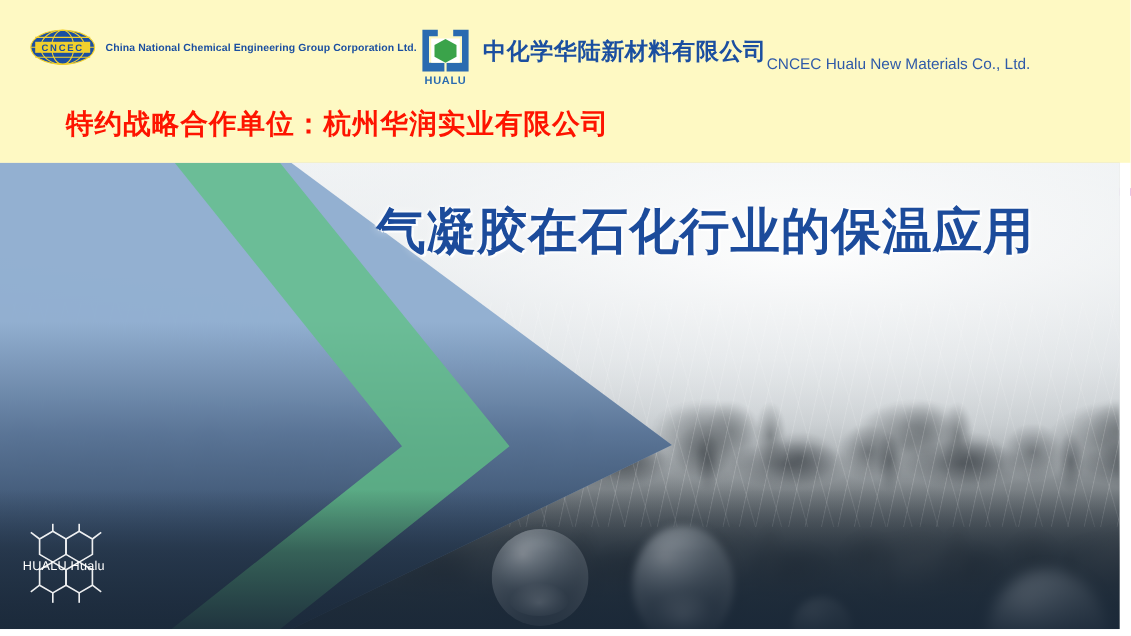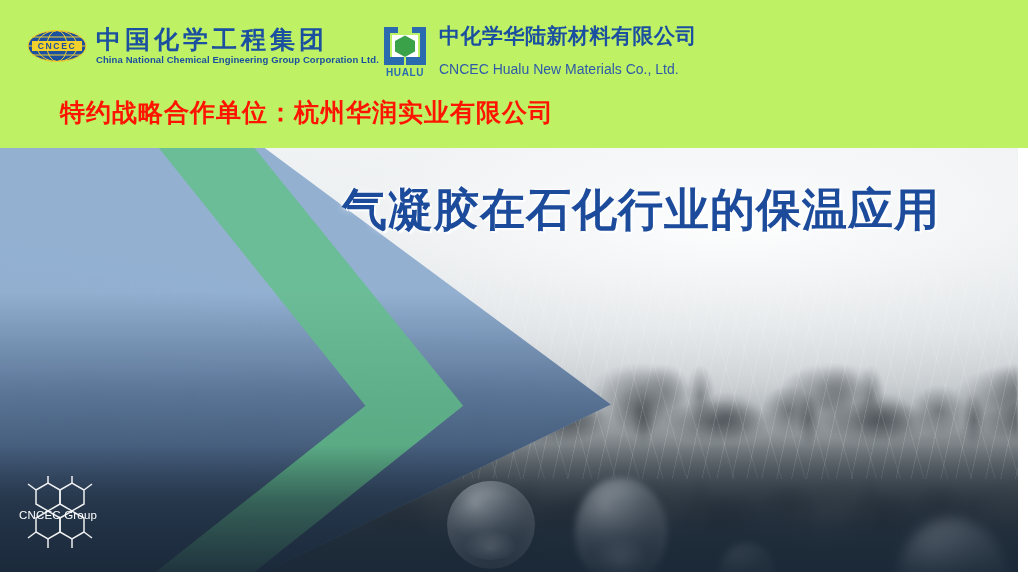--- a/index.html
+++ b/index.html
@@ -19,21 +19,21 @@
     background: #ffffff;
   }
 
   
   .header {
     position: absolute;
     left: 0;
     top: 0;
     width: 1028px;
     height: 178px;
-    background: #bef264;
+    background: #fef9c3;
     box-sizing: border-box;
     border-bottom: 7px solid #a21caf;
   }
 
   .logo-row {
     position: absolute;
     left: 0;
     top: 22px;
     width: 1028px;
     height: 62px;
@@ -91,21 +91,21 @@
     width: 50px;
     height: 55px;
     position: relative;
     flex: 0 0 auto;
     text-align: right;
   }
   .hualu-mark svg { display: block; }
   .hualu-text {
     margin-left: 9px;
     display: flex;
-    flex-direction: column;
+    flex-direction: row;
     justify-content: center;
   }
   .hualu-cn {
     font-size: 21px;
     font-weight: bold;
     color: #1b4fa0;
     line-height: 1.1;
     letter-spacing: 0.5px;
     white-space: nowrap;
   }
@@ -341,21 +341,20 @@
               <ellipse cx="31" cy="17" rx="20" ry="15.5"></ellipse>
               <line x1="2" y1="17" x2="60" y2="17"></line>
               <path d="M6 8 H56"></path>
               <path d="M6 26 H56"></path>
             </g>
             <rect x="6" y="12" width="50" height="10" fill="#f2d02c"></rect>
             <text x="31" y="20.2" font-family="'Liberation Sans',sans-serif" font-size="8.6" font-weight="bold" fill="#1b4fa0" text-anchor="middle" letter-spacing="1.6">CNCEC</text>
           </svg>
         </div>
         <div class="cncec-text">
-          <div class="cncec-cn">中国化学工程集团</div>
           <div class="cncec-en">China National Chemical Engineering Group Corporation Ltd.</div>
         </div>
       </div>
 
       <div class="logo-hualu">
         <div class="hualu-mark">
           <svg width="50" height="55" viewBox="0 0 50 55">
             <path d="M4 3 H18 V9 H10 V33 H24 V41 H4 Z" fill="#2a6bb0"></path>
             <path d="M46 3 H32 V9 H40 V33 H26 V41 H46 Z" fill="#2a6bb0" transform="translate(0,0)"></path>
             <rect x="12" y="11" width="26" height="22" fill="#ffffff"></rect>
@@ -402,21 +401,21 @@
           <line x1="30" y1="14" x2="22" y2="8"></line>
           <line x1="78" y1="14" x2="86" y2="8"></line>
           <line x1="30" y1="56" x2="22" y2="62"></line>
           <line x1="78" y1="56" x2="86" y2="62"></line>
           <line x1="42" y1="63" x2="42" y2="72"></line>
           <line x1="66" y1="63" x2="66" y2="72"></line>
           <line x1="42" y1="7" x2="42" y2="0"></line>
           <line x1="66" y1="7" x2="66" y2="0"></line>
         </g>
       </svg>
-      <div class="wm-text">CNCEC Group</div>
+      <div class="wm-text">HUALU Hualu</div>
     </div>
 
   </div>
 
   <div class="slide-title">气凝胶在石化行业的保温应用</div>
 
   <div class="right-margin"></div>
   <div class="bottom-margin"></div>
 
 </div>

